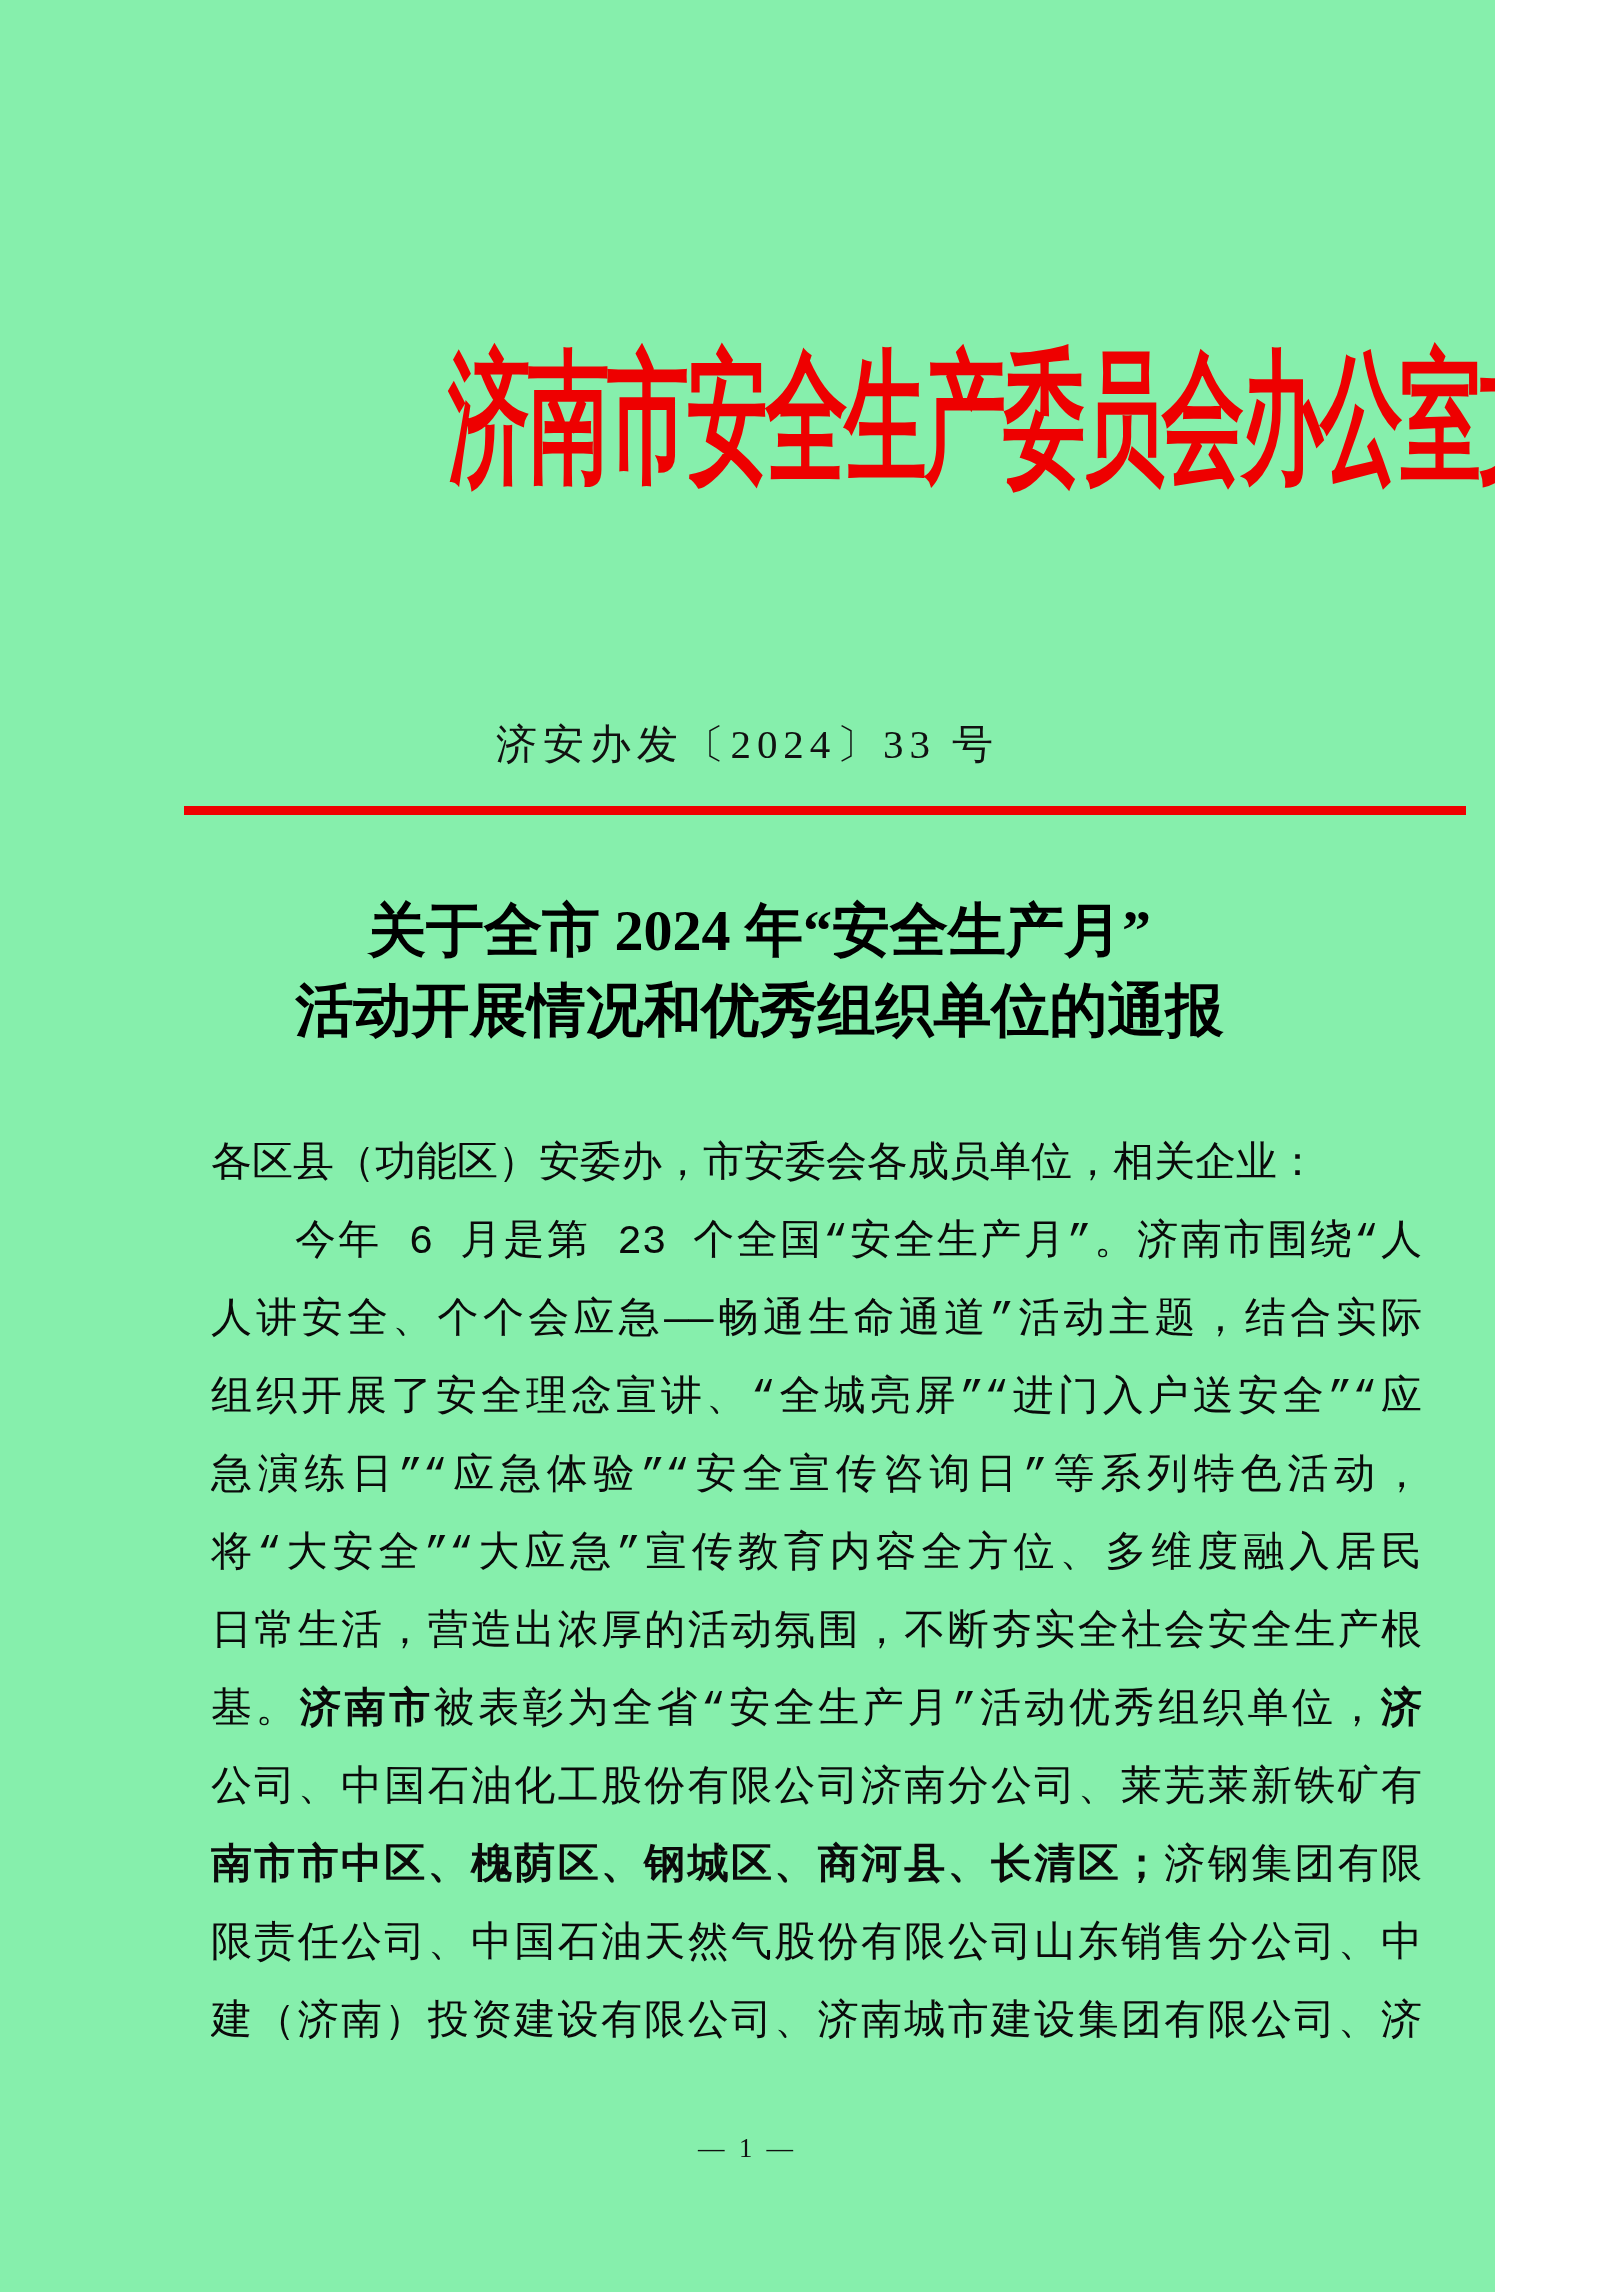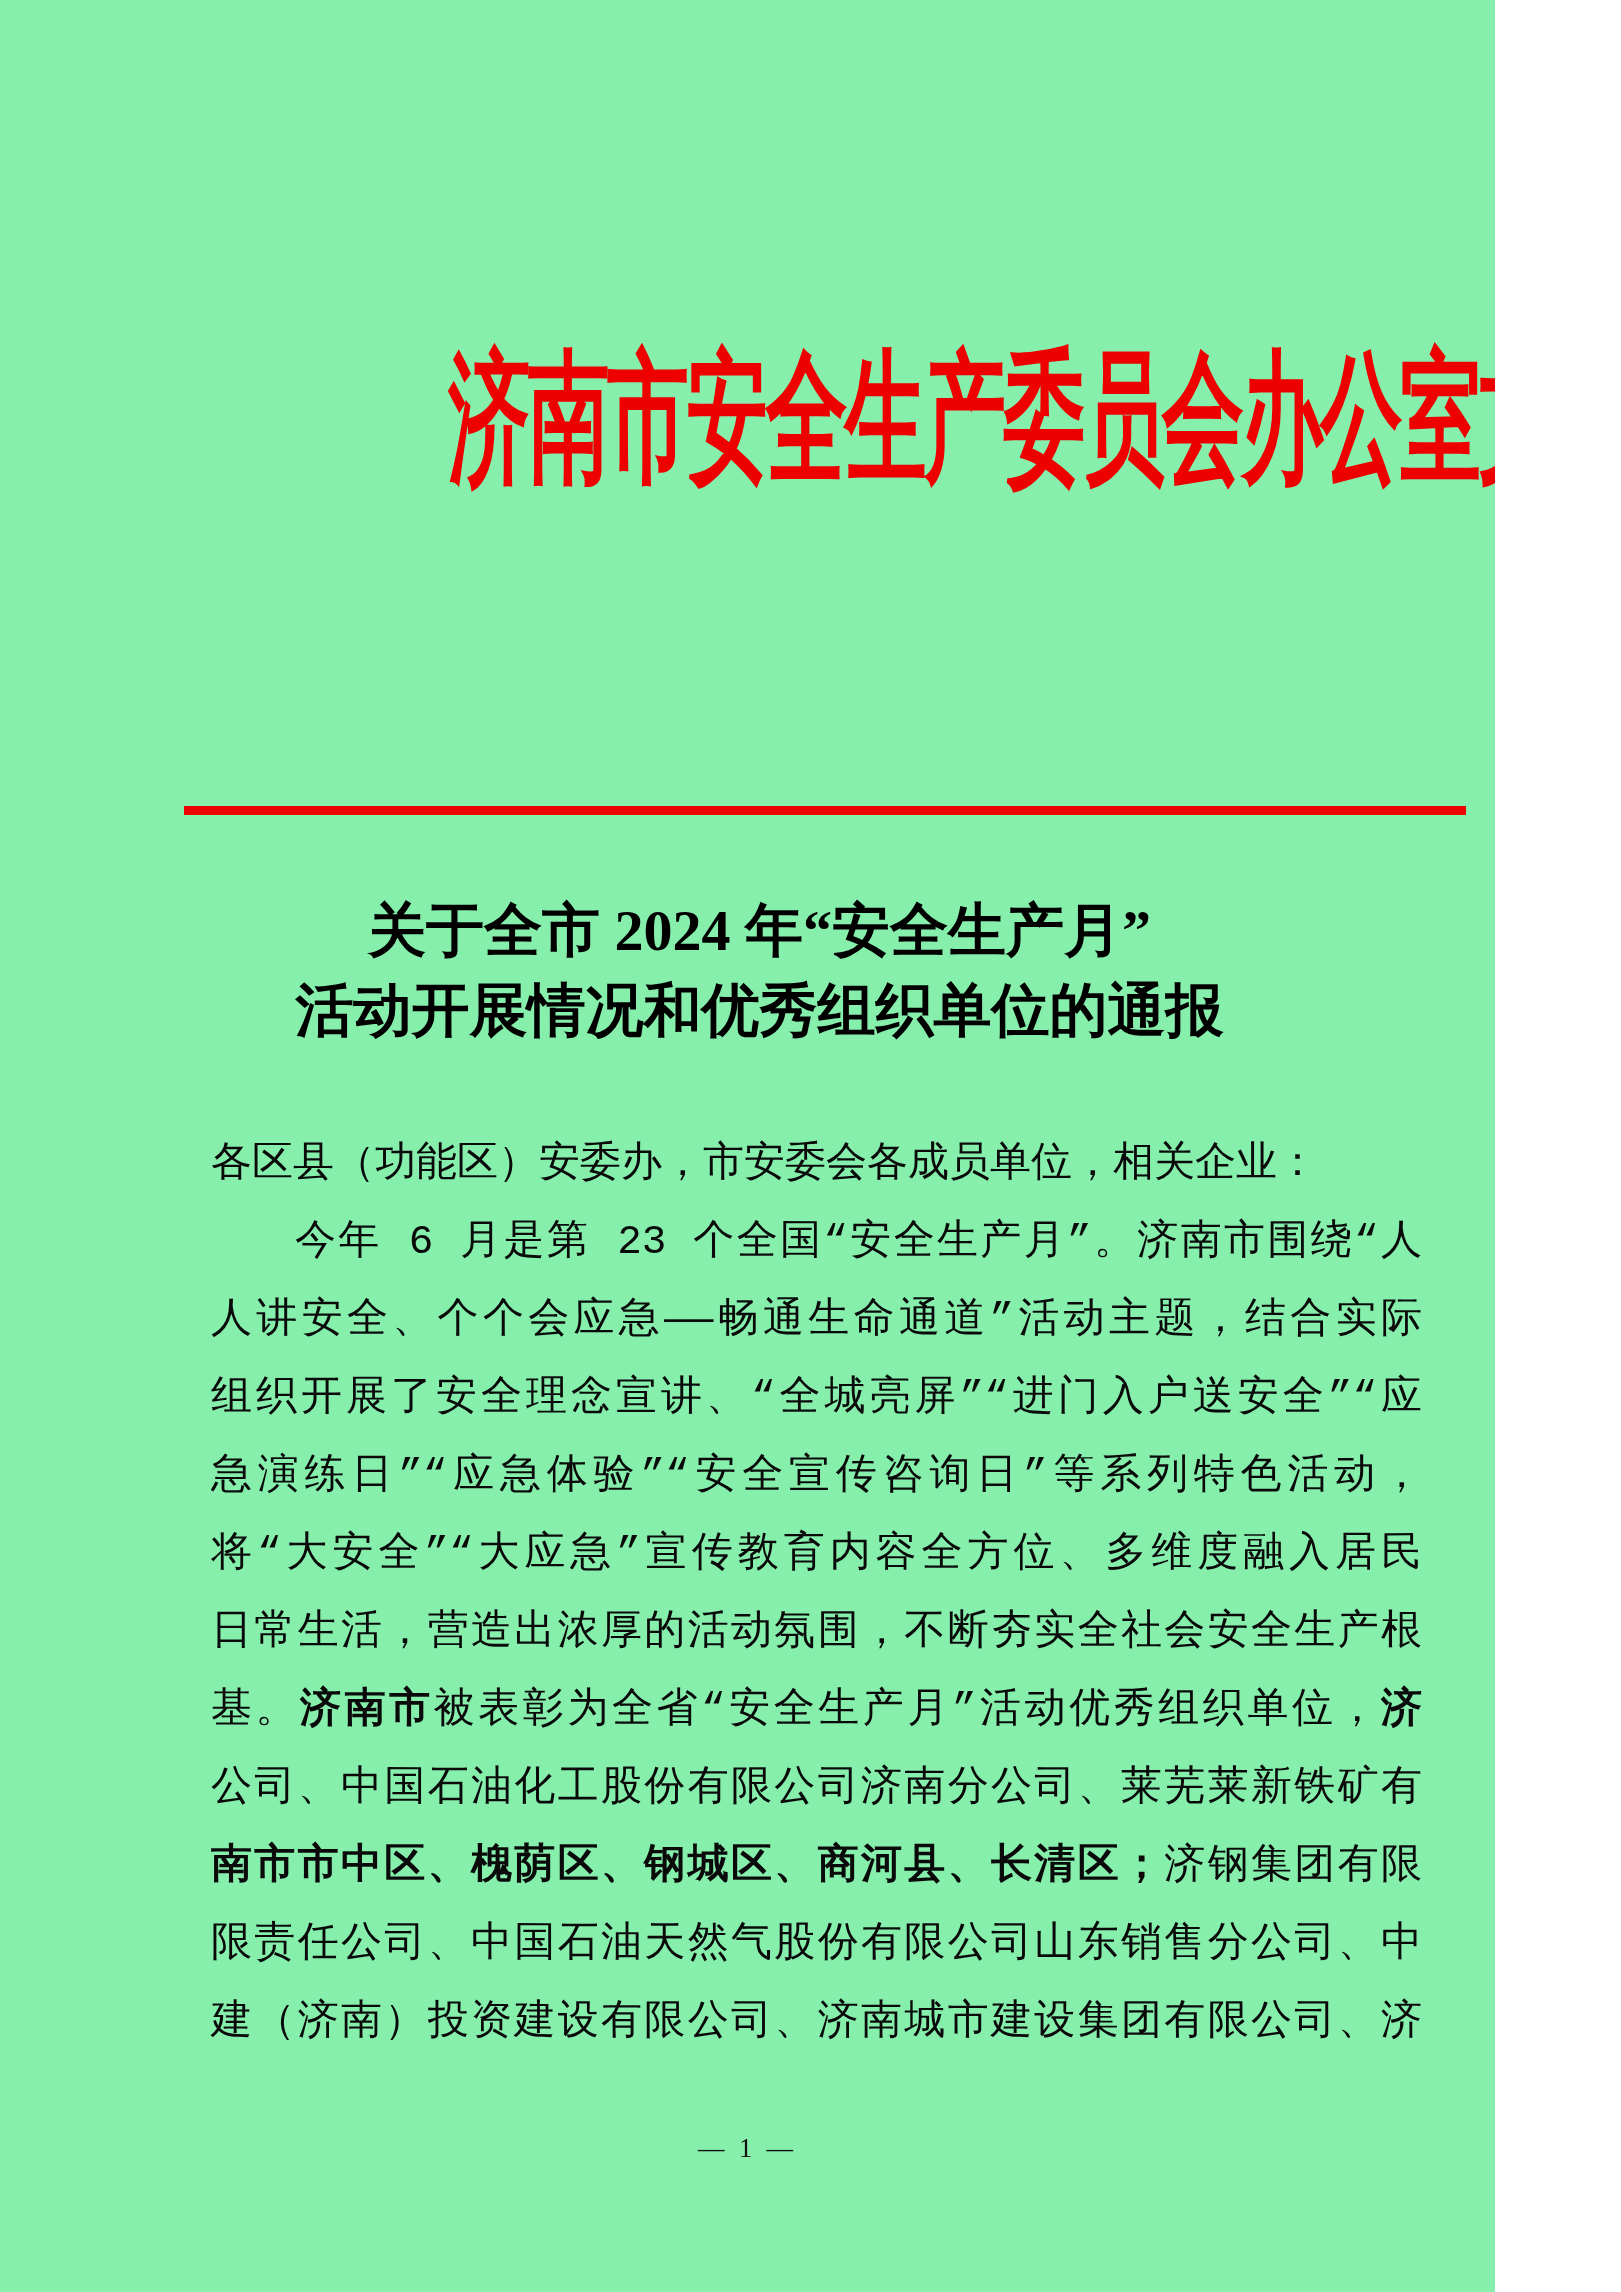--- a/index.html
+++ b/index.html
@@ -110,20 +110,21 @@
 </style>
 </head>
 <body>
 
 <div class="page">
 
   <div class="red-banner">
     <span class="banner-inner">济南市安全生产委员会办公室文件</span>
   </div>
 
+  <div class="doc-number">济安办发〔2024〕33 号</div>
 
   <div class="red-rule"></div>
 
   <div class="doc-title">
     <div>关于全市 2024 年“安全生产月”</div>
     <div>活动开展情况和优秀组织单位的通报</div>
   </div>
 
   <div class="body-text">
       <div class="line"><span class="seg">各区县（功能区）安委办，市安委会各成员单位，相关企业：</span></div>

